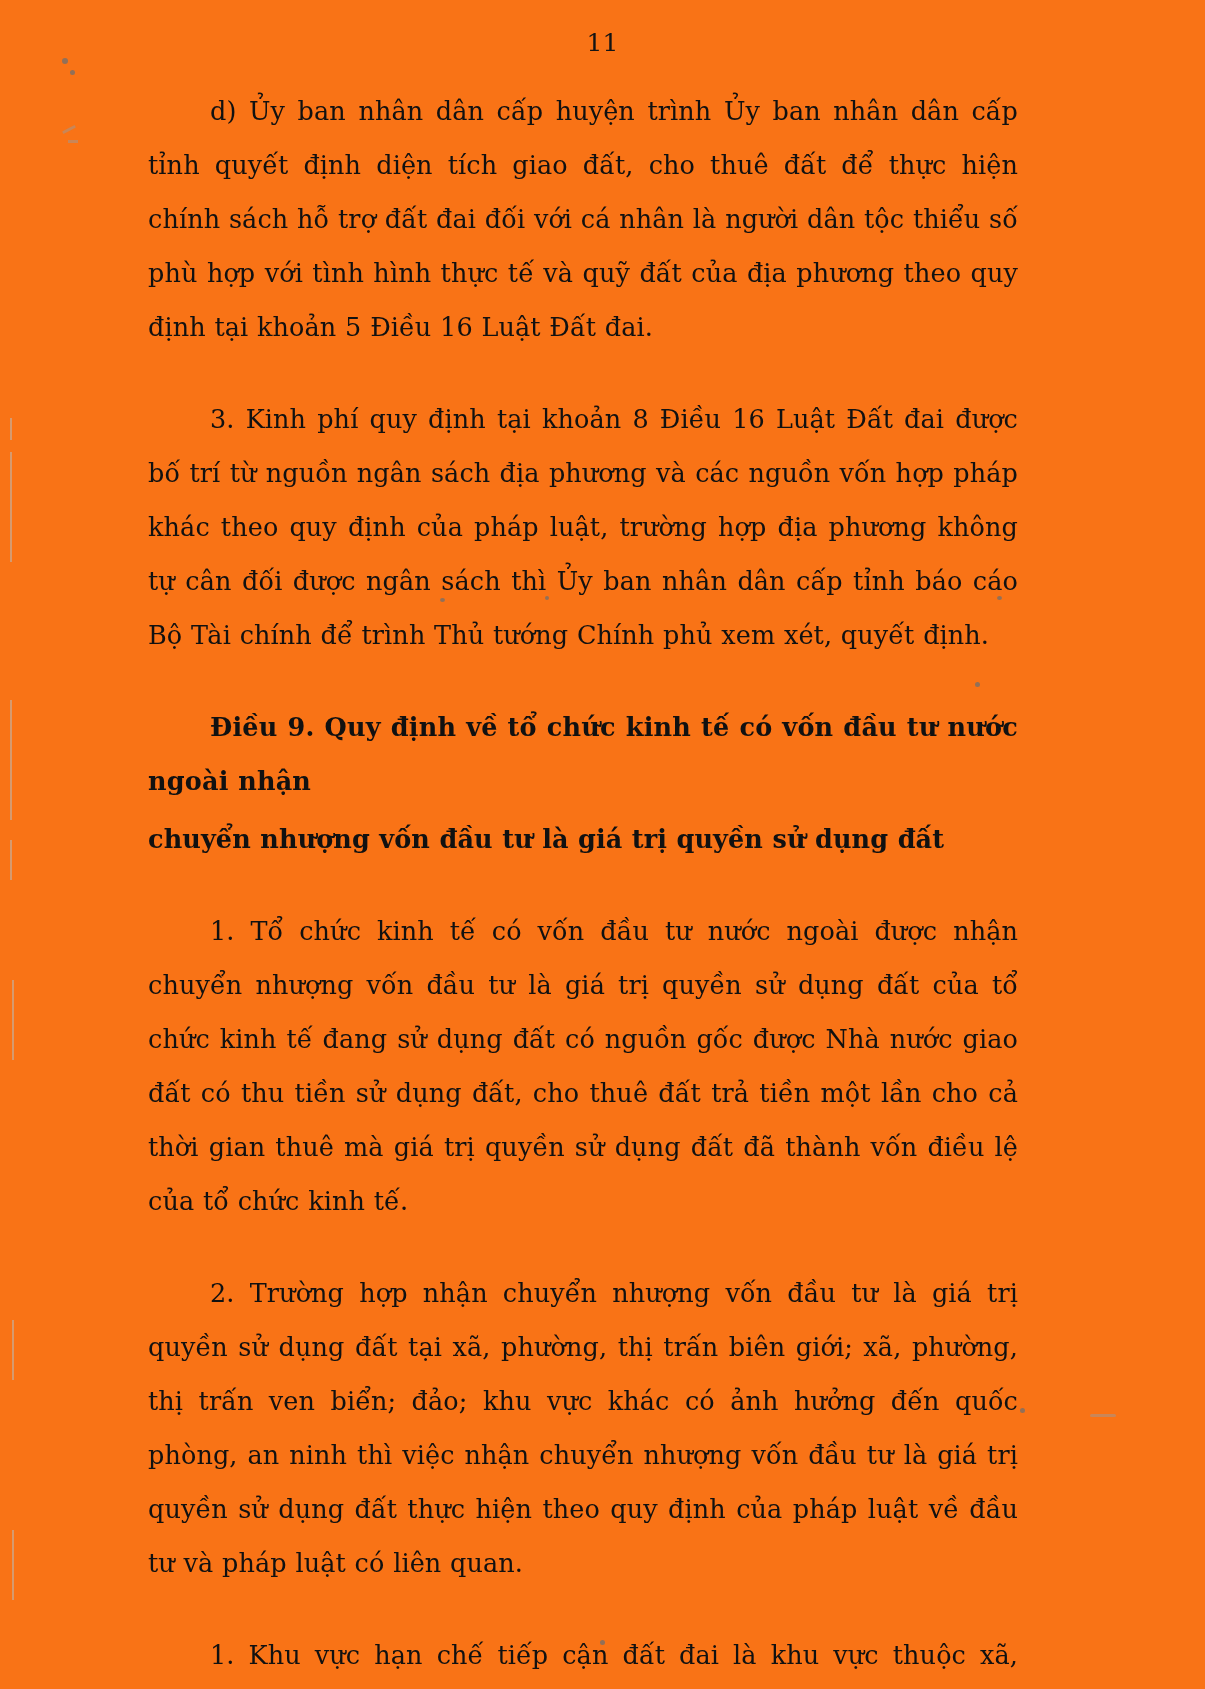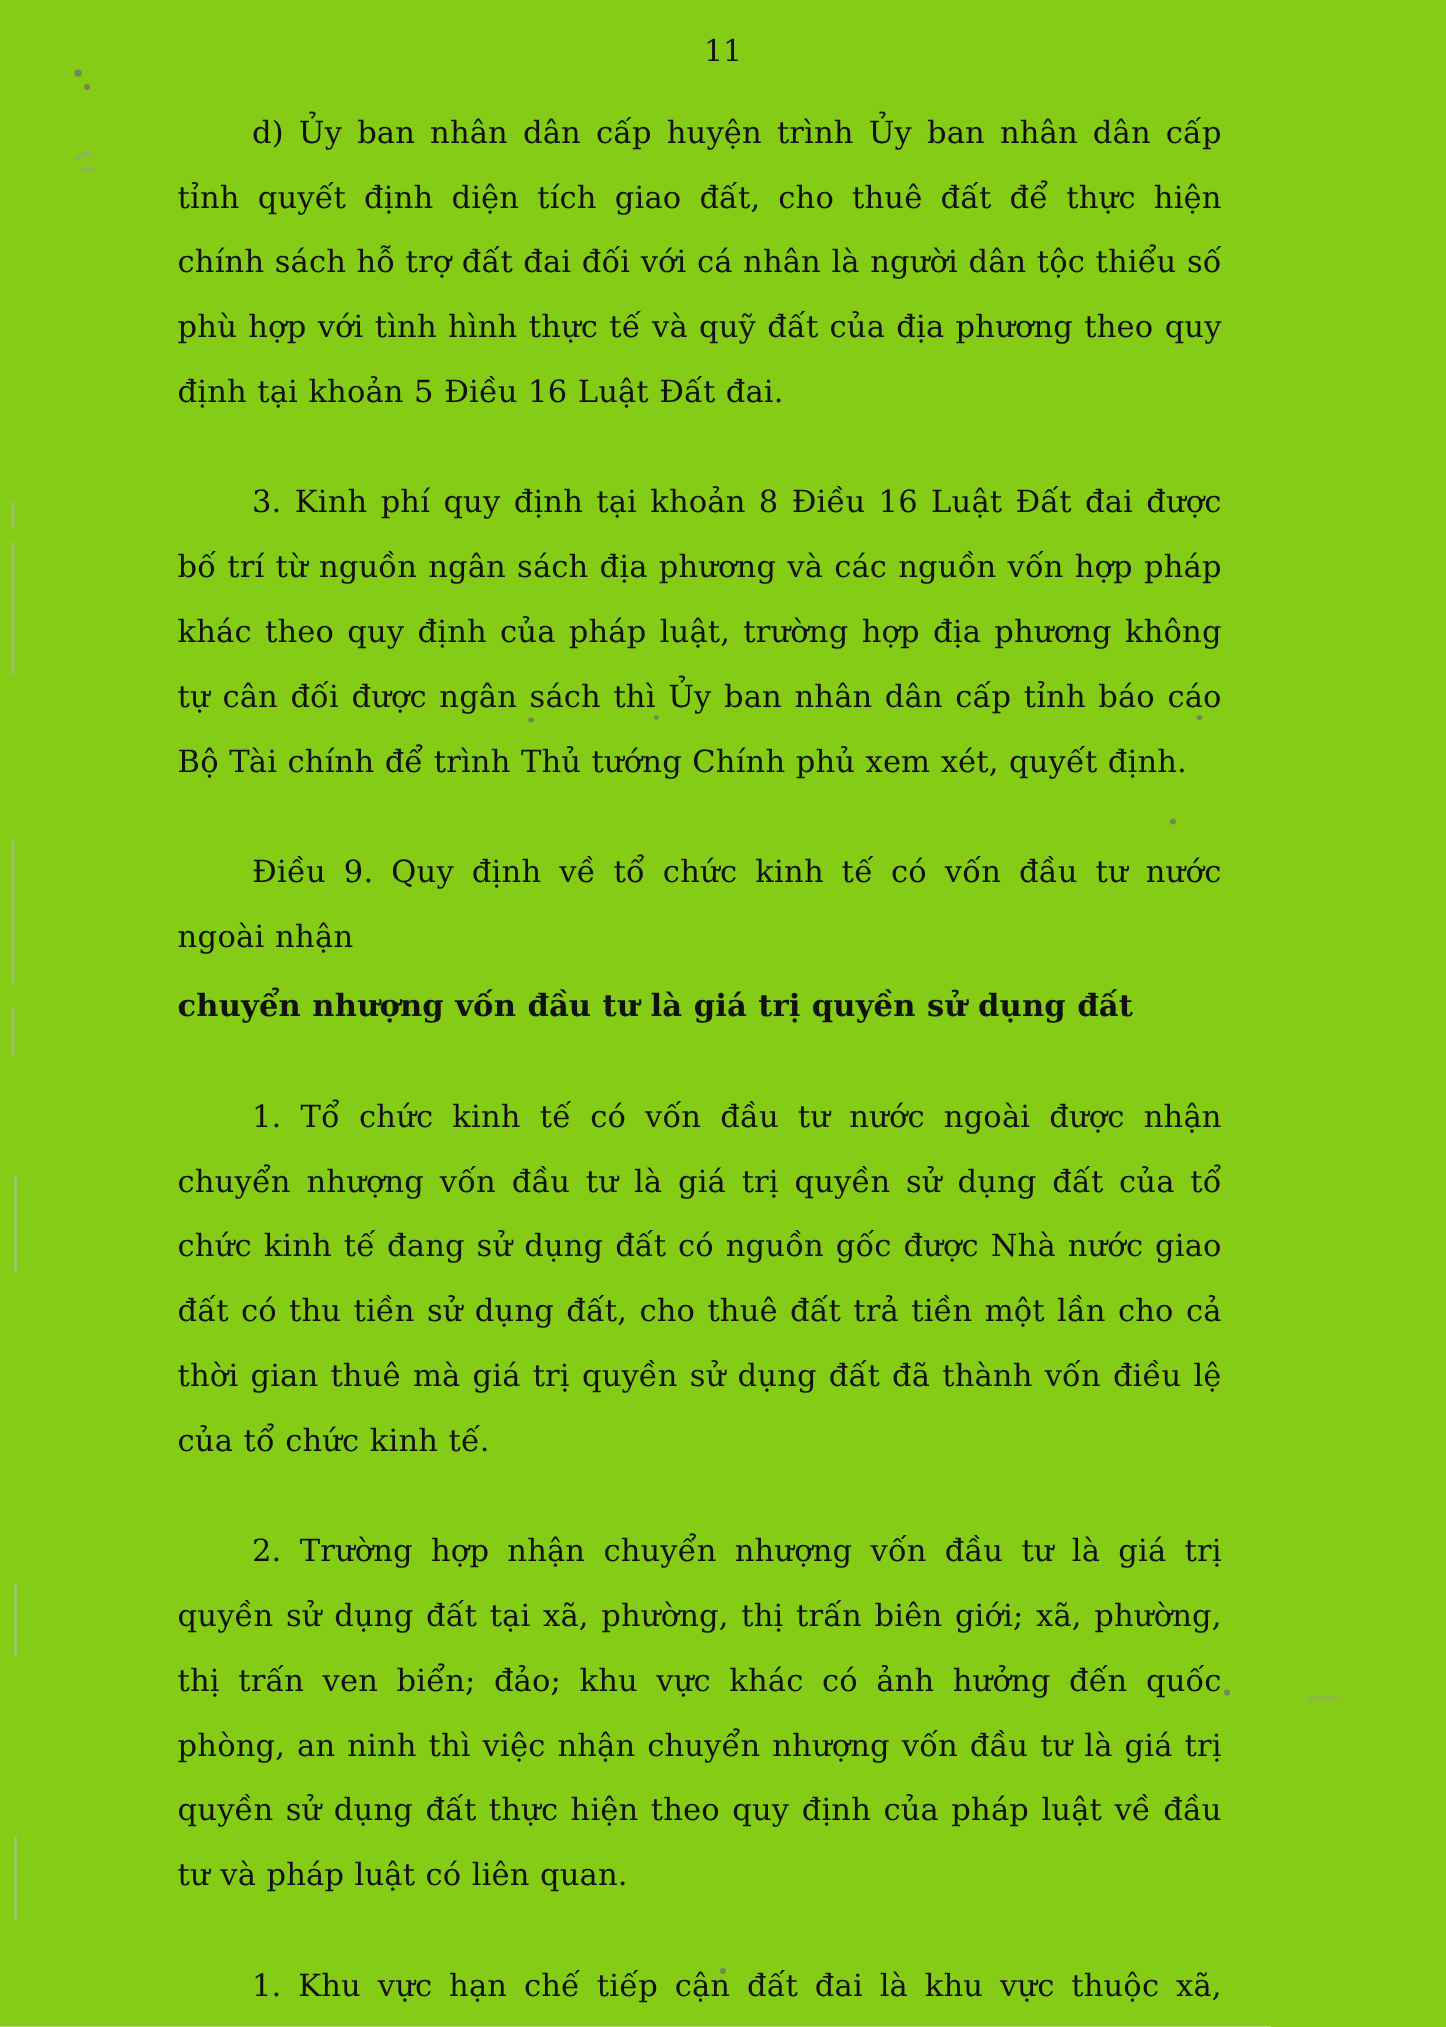--- a/index.html
+++ b/index.html
@@ -13,21 +13,21 @@
     font-family: "DejaVu Serif", serif;
     color: #101010;
     position: relative;
     overflow: hidden;
   }
   .page {
     position: absolute;
     top: 0; left: 0;
     width: 1205px;
     height: 1689px;
-    background: #84cc16;
+    background: #f97316;
   }
   .page-number {
     position: absolute;
     top: 28px;
     left: 0;
     width: 1205px;
     text-align: center;
     font-size: 25px;
     font-family: "DejaVu Serif", serif;
     color: #141414;
@@ -48,21 +48,21 @@
     word-spacing: 0.5px;
     color: #111111;
   }
   p.indent {
     text-indent: 62px;
   }
   p.spaced {
     margin-top: 38px;
   }
   p.heading {
-    font-weight: normal;
+    font-weight: bold;
     text-indent: 62px;
     letter-spacing: 0.2px;
   }
   p.heading-cont {
     font-weight: bold;
     text-indent: 0;
     margin-top: 0;
   }
   
   .artifact {

